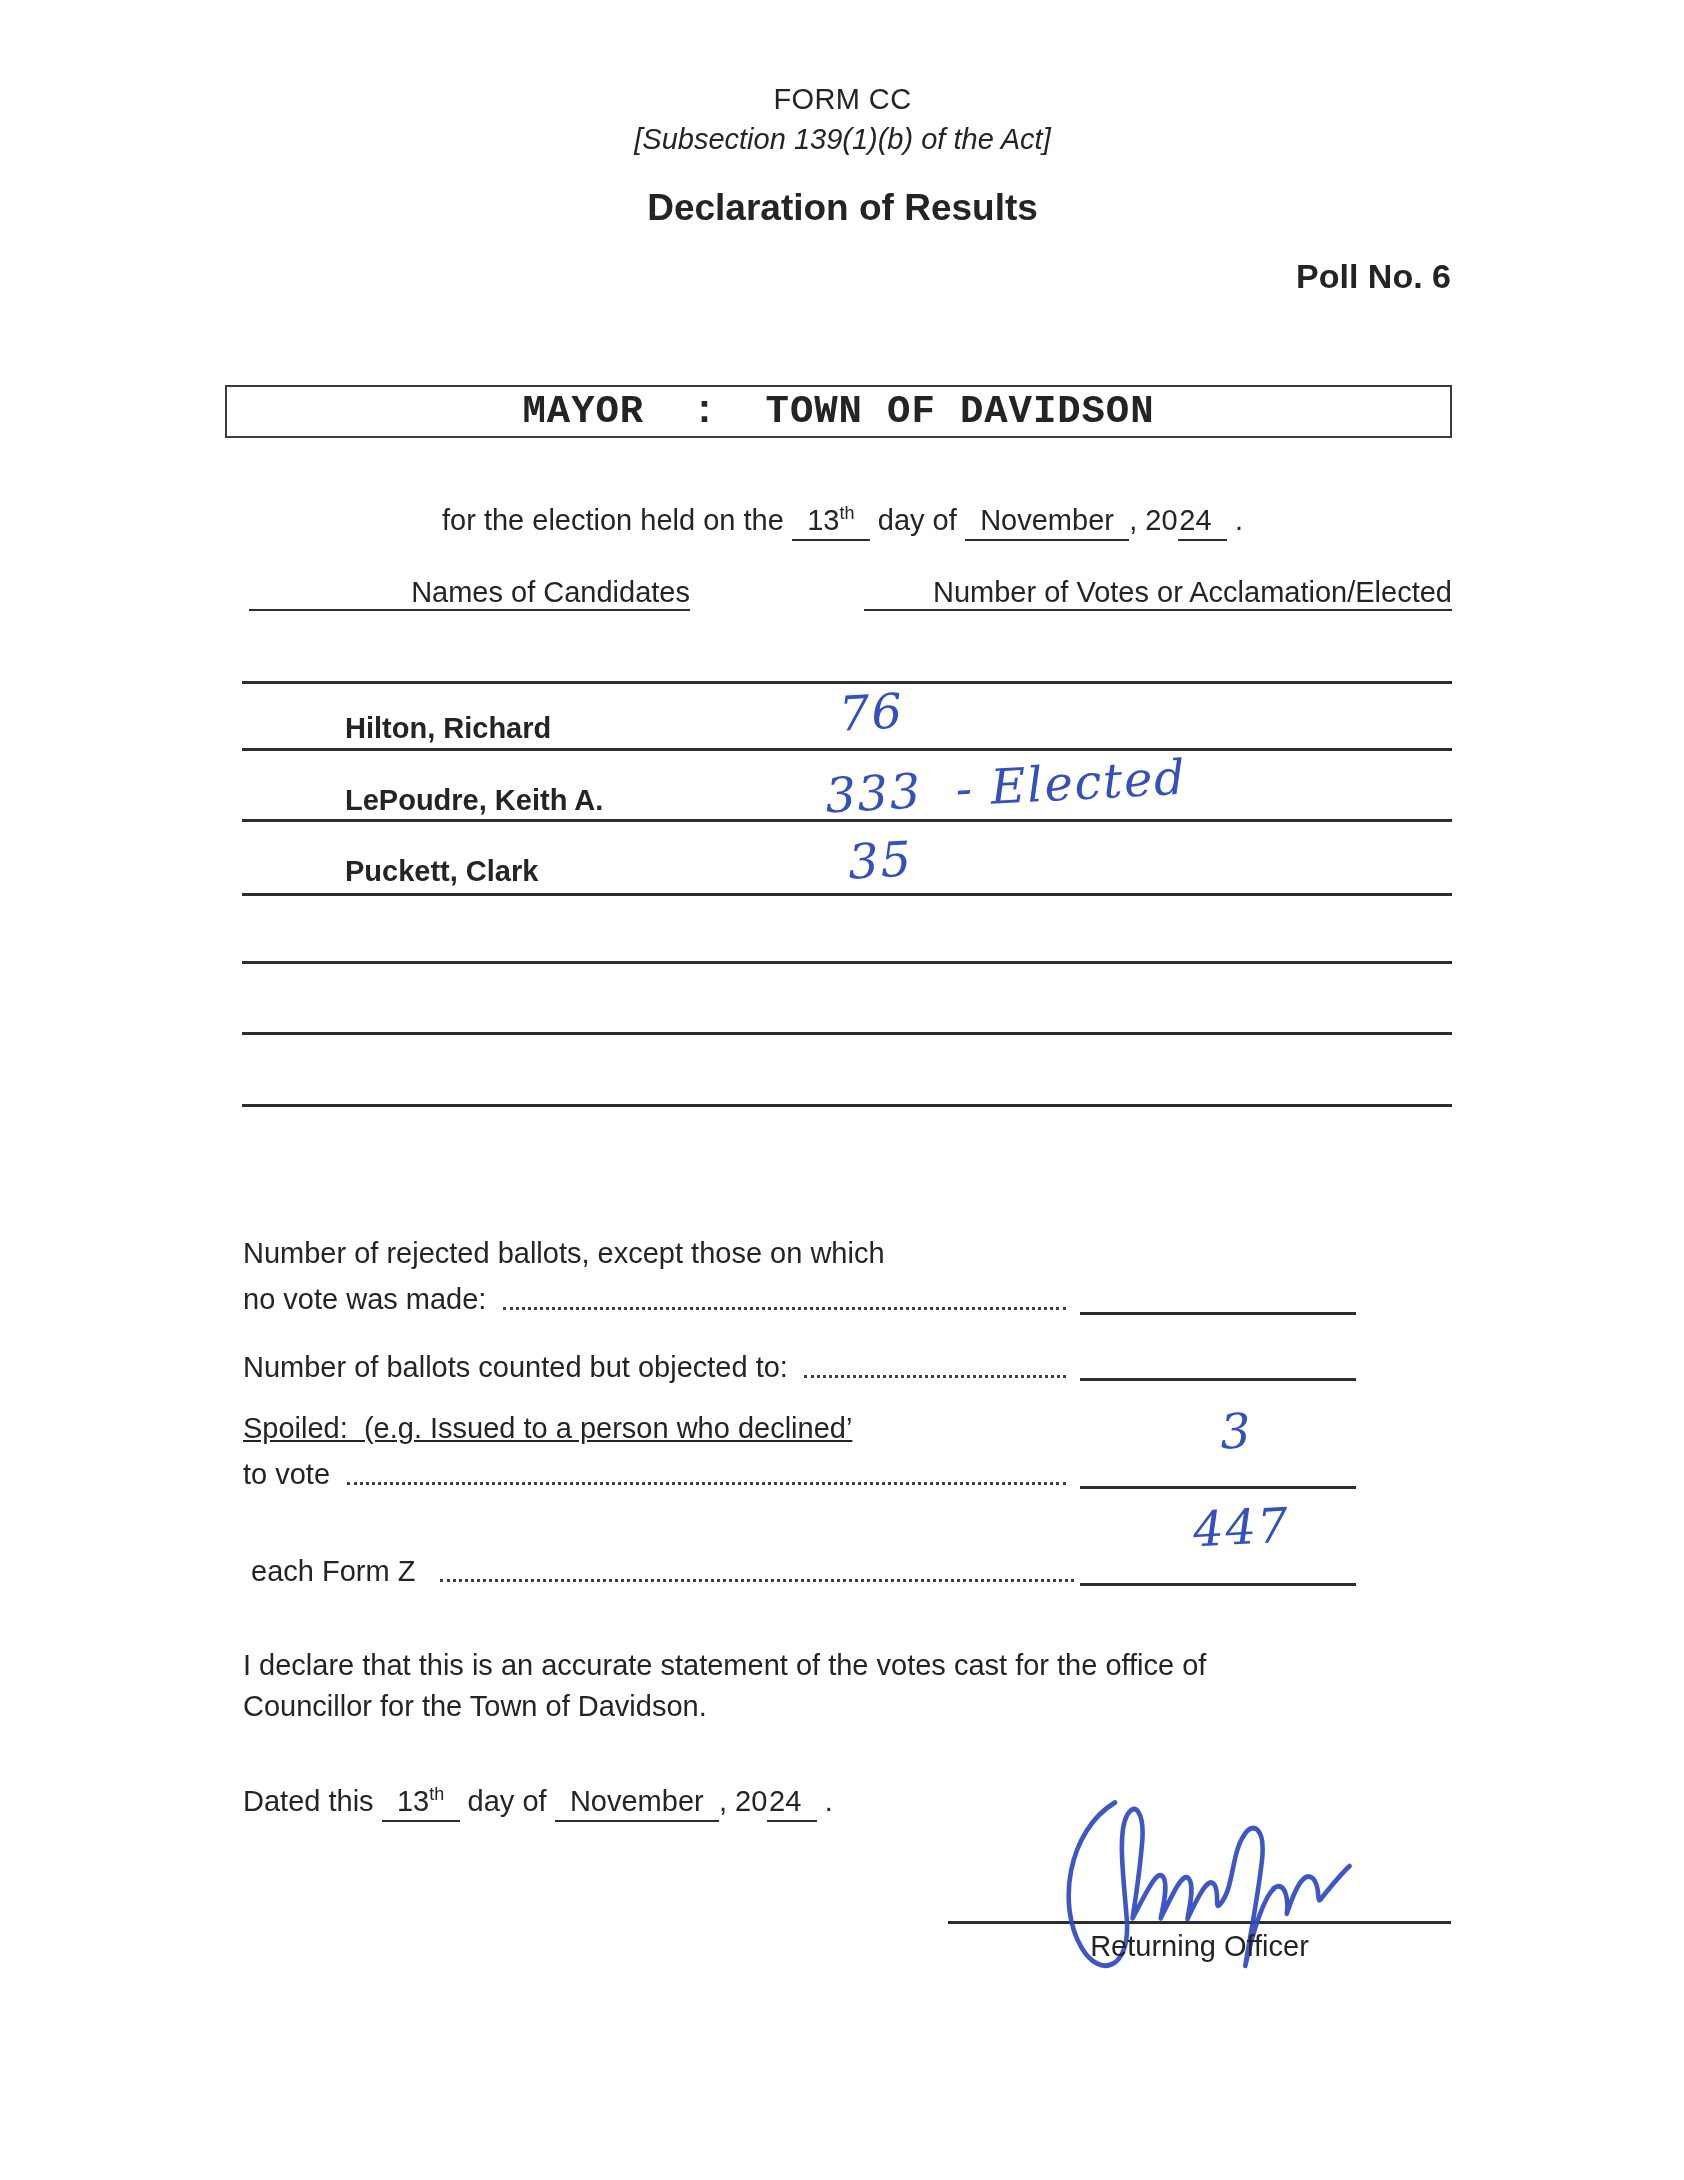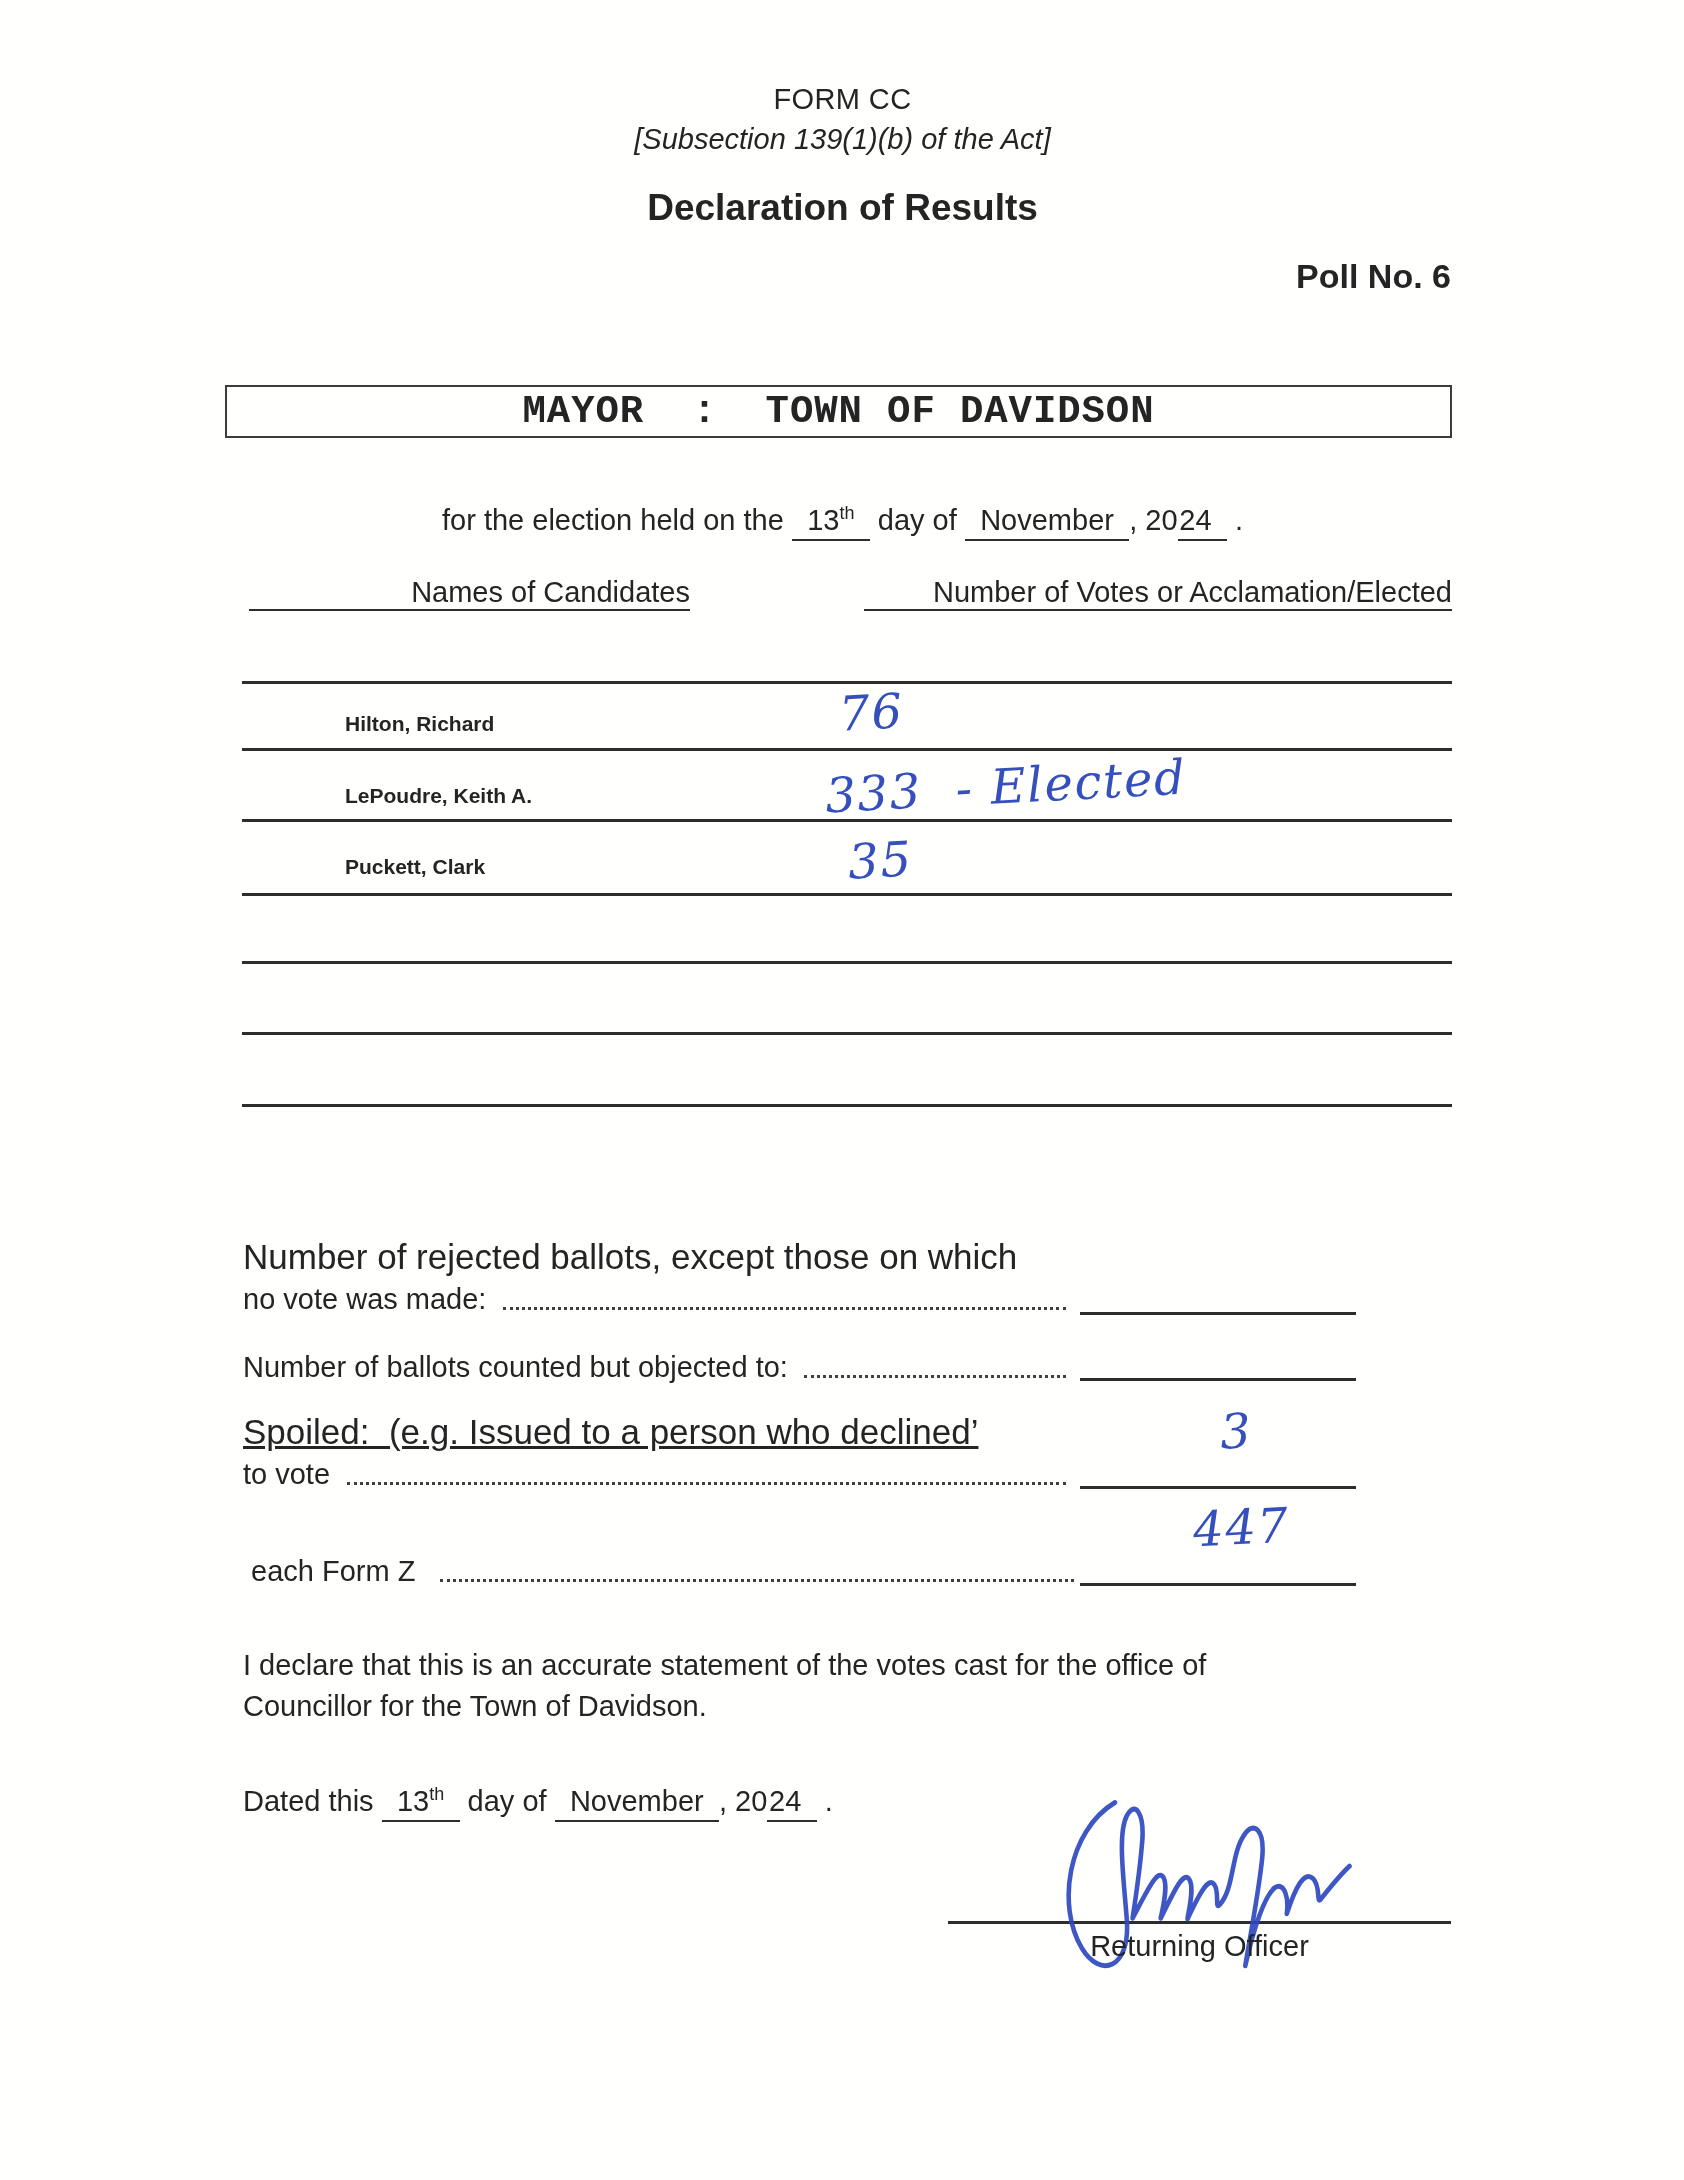--- a/index.html
+++ b/index.html
@@ -44,34 +44,34 @@
   .col-head{
     top:576px;font-size:29px;text-align:right;
     border-bottom:2.6px solid #2d2d2d;padding-bottom:0;
   }
   .col-head.names{left:249px;width:441px;}
   .col-head.votes{left:864px;width:588px;}
 
   
   .rule{left:242px;width:1210px;height:2.6px;background:#2d2d2d;}
 
-  .cand-name{left:345px;font-size:21px;font-weight:bold;}
+  .cand-name{left:345px;font-size:29px;font-weight:bold;}
 
   .hand{
     font-family:"DejaVu Serif", serif;
     font-style:italic;
     color:#3550bd;
     transform:rotate(-3deg);
     letter-spacing:1.7px;
     line-height:1;
   }
   .hand.vote{font-size:48px;}
 
   
-  .stmt-line{left:243px;font-size:35px;}
+  .stmt-line{left:243px;font-size:29px;}
   .stmt-flex{
     left:243px;width:826px;font-size:29px;
     display:flex;align-items:flex-end;
   }
   .stmt-flex .txt{white-space:pre-wrap;flex:0 0 auto;}
   .dots{
     flex:1 1 auto;height:0;
     border-bottom:3.4px dotted #3f3f3f;
     margin:0 3.4px 6px 8.5px;
   }

